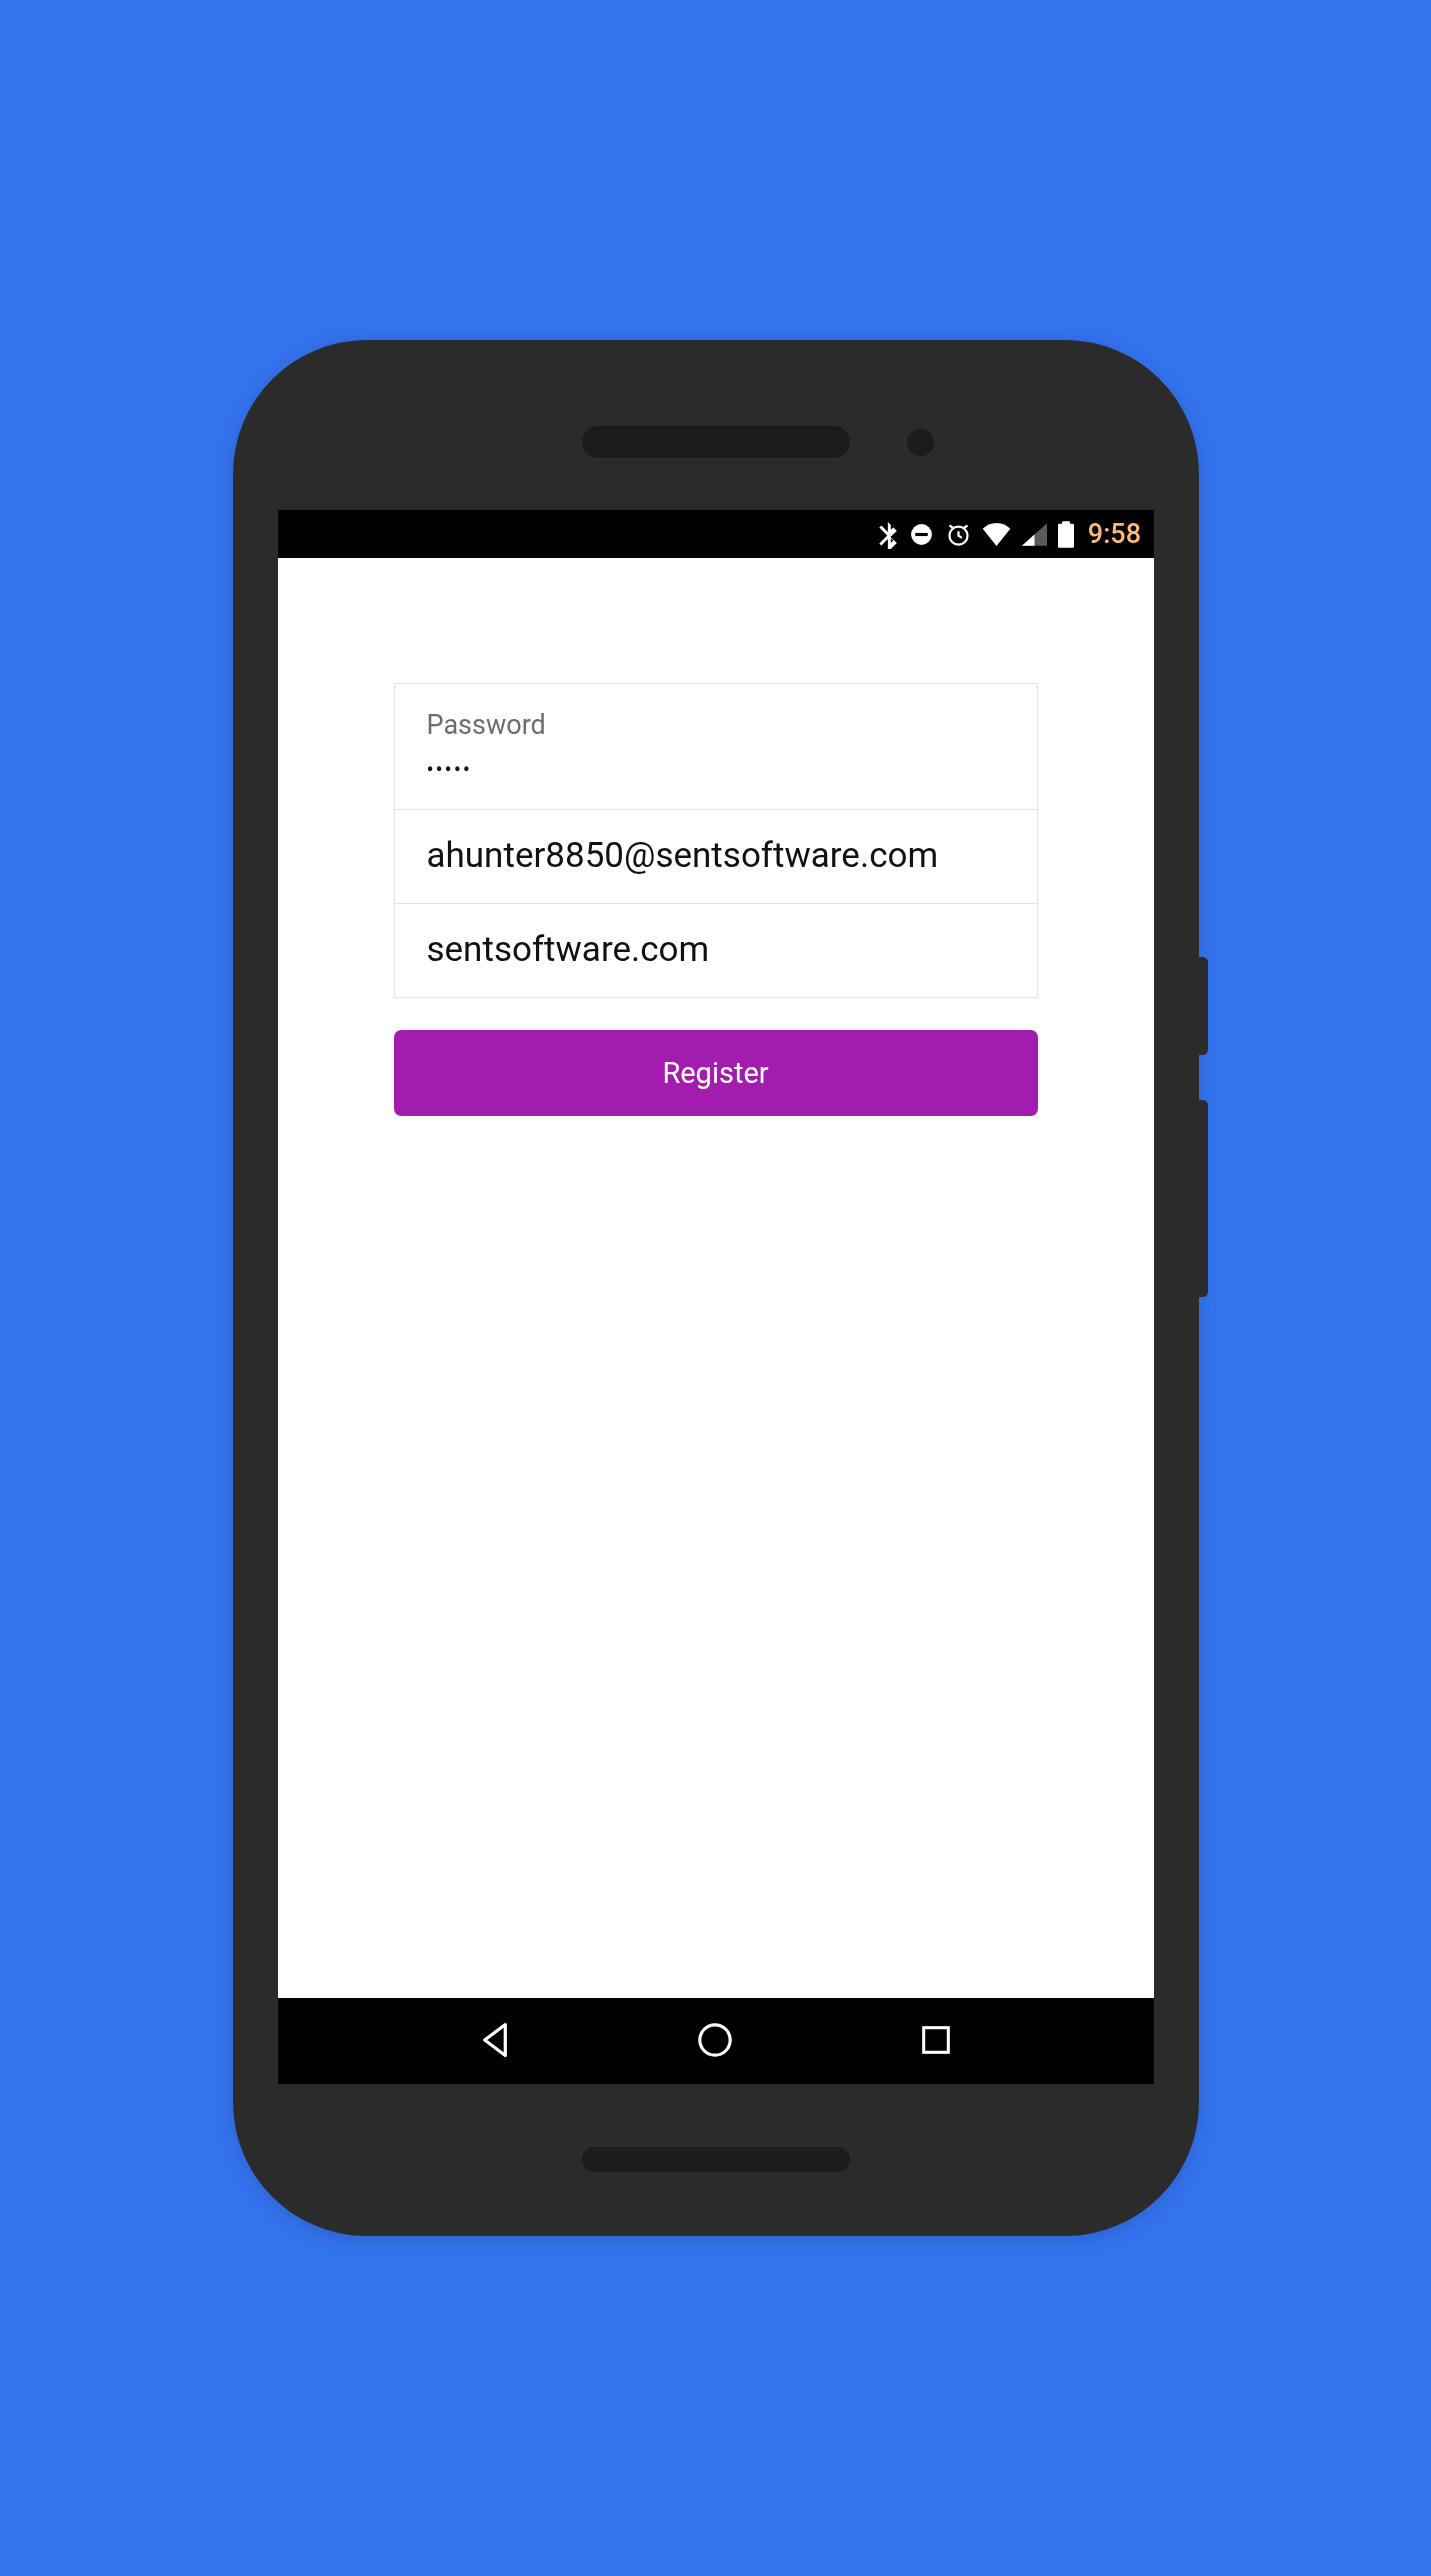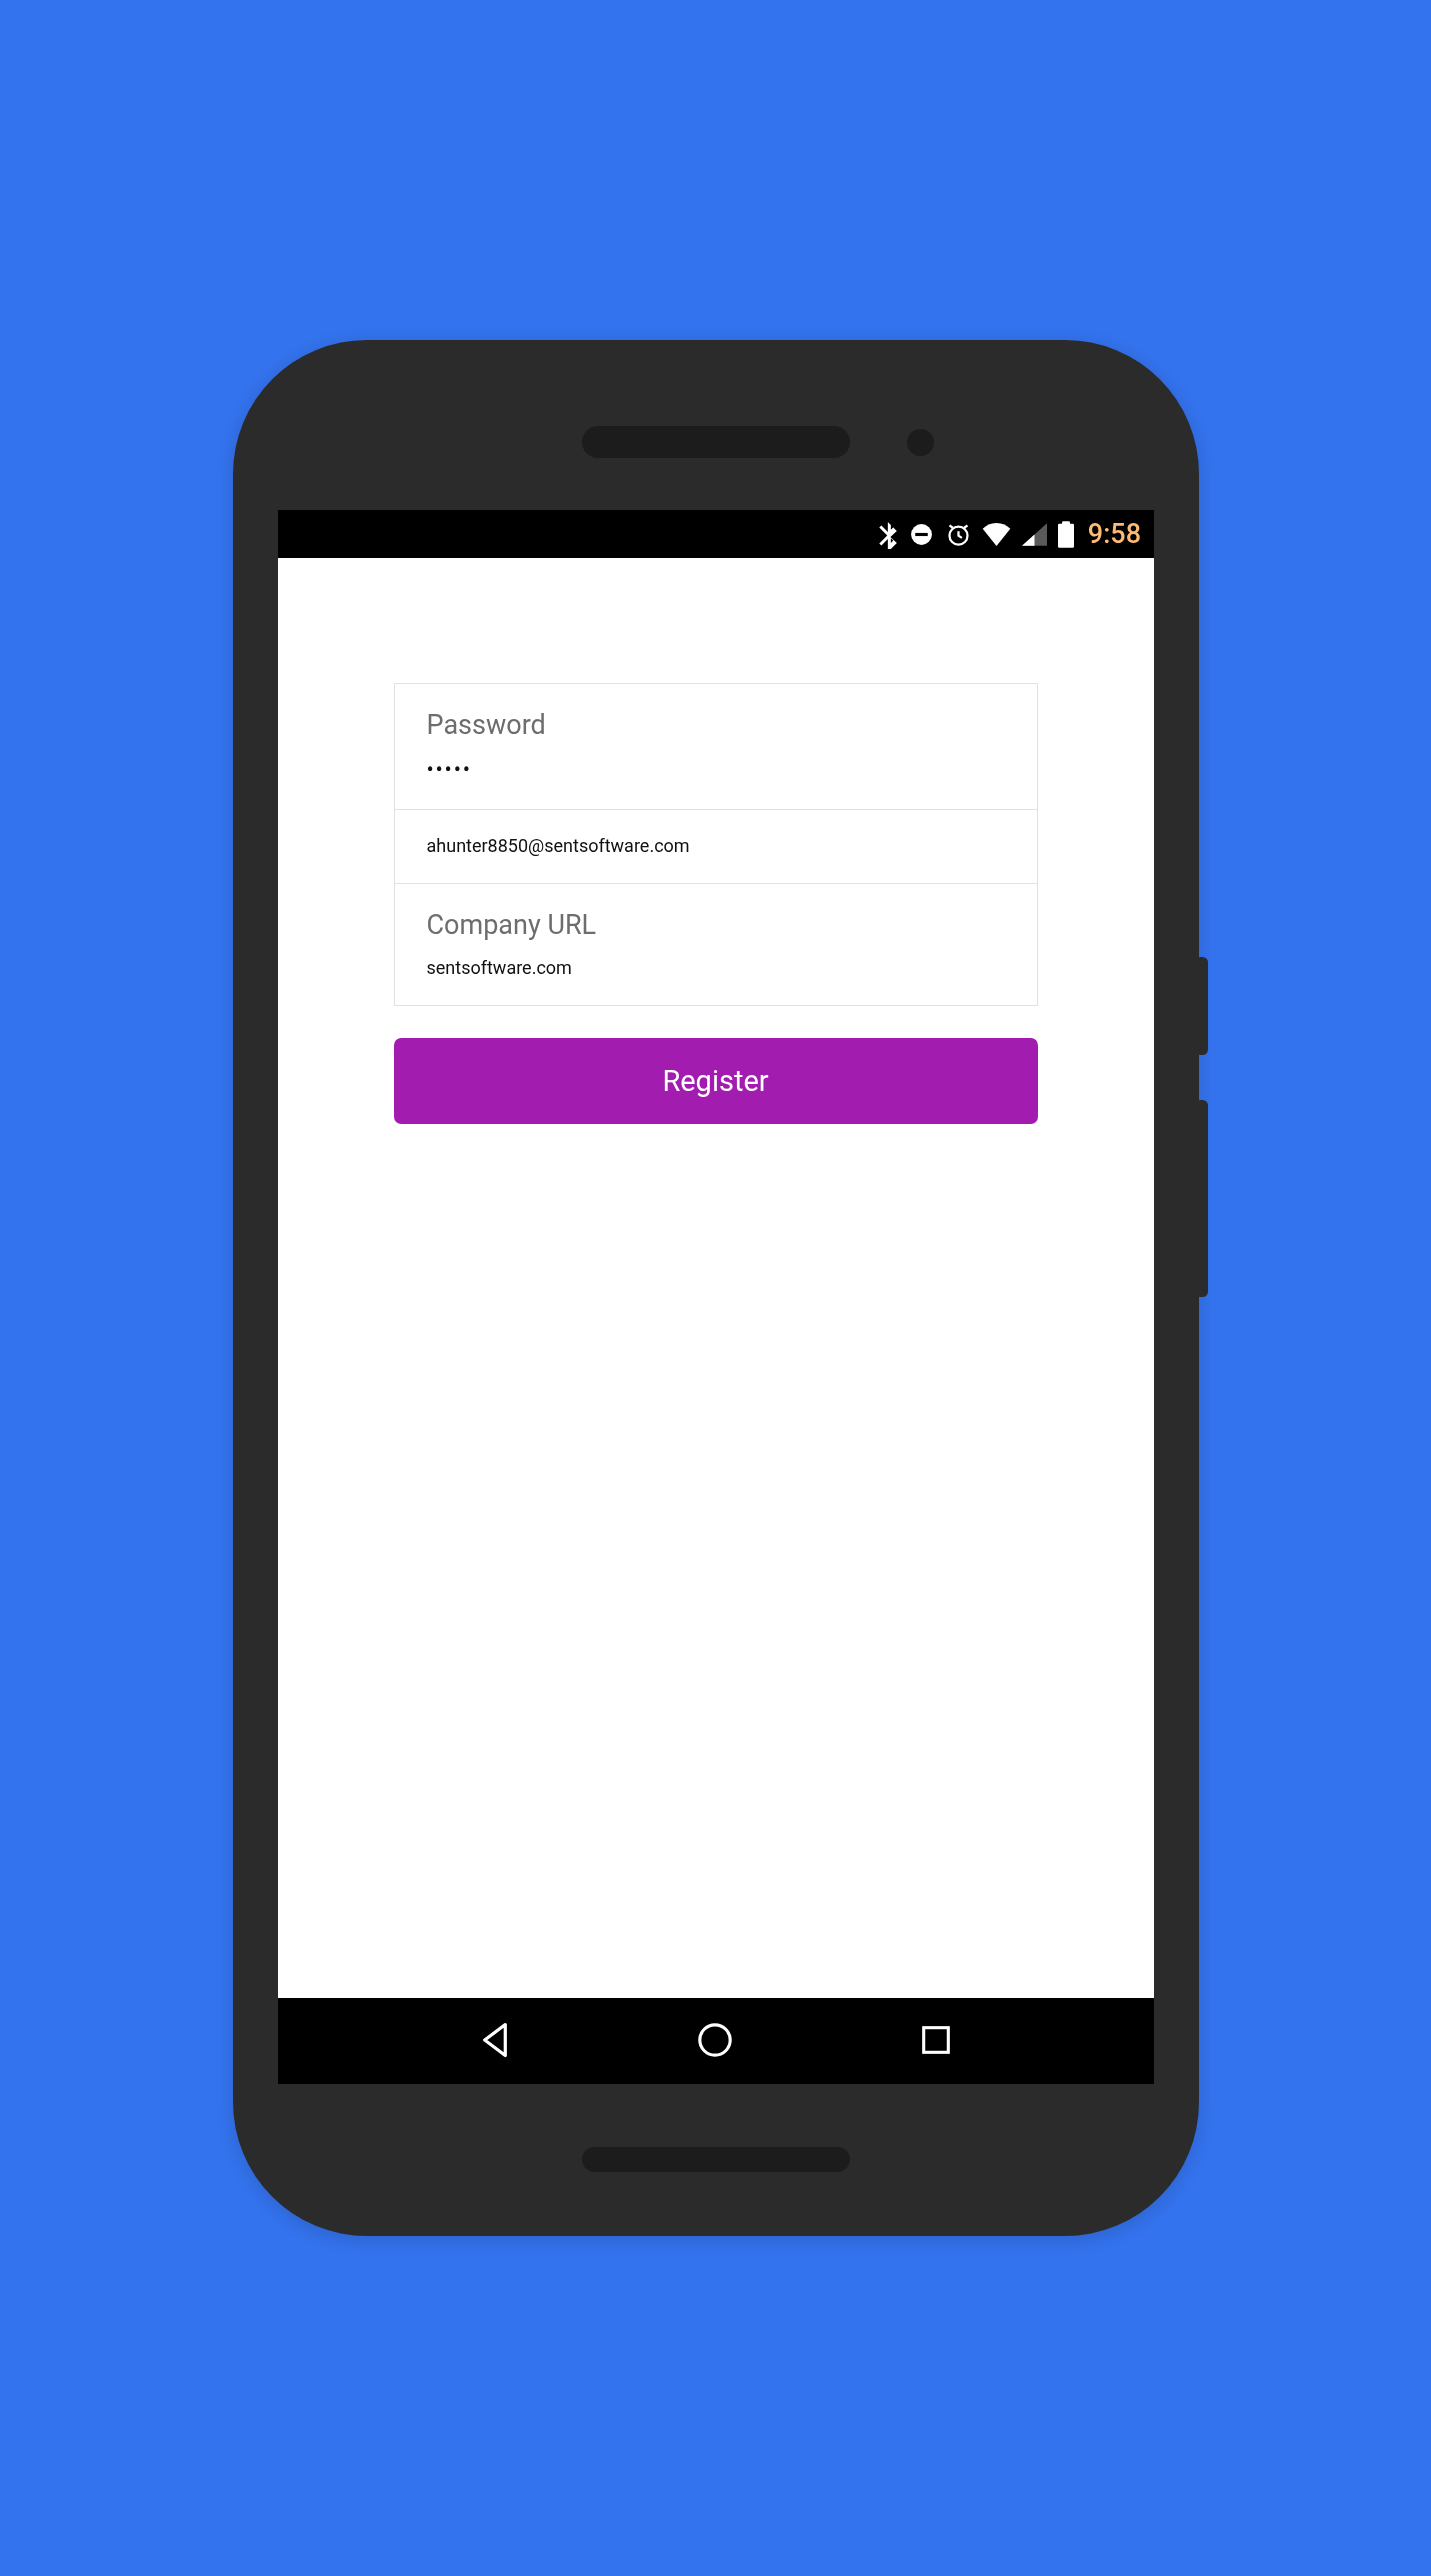--- a/index.html
+++ b/index.html
@@ -120,21 +120,21 @@
   .field:first-child { border-top: none; }
   .field-label {
     color: #6d6d6d;
     font-size: 27px;
     margin-bottom: 16px;
   }
   .field-input {
     width: 100%;
     border: none;
     outline: none;
-    font-size: 18px;
+    font-size: 35px;
     color: #111111;
     font-family: inherit;
     background: transparent;
   }
   .field-input.pw {
     letter-spacing: 1.8px;
     font-size: 21.5px;
   }
 
   .register-btn {
@@ -222,21 +222,20 @@
         <div class="field">
           <div class="field-label">Password</div>
           <input type="text" readonly="" class="field-input pw" value="•••••" style="">
         </div>
 
         <div class="field">
           <input type="text" class="field-input" value="ahunter8850@sentsoftware.com" style="">
         </div>
 
         <div class="field">
-          <div class="field-label">Company URL</div>
           <input type="text" class="field-input" value="sentsoftware.com" style="">
         </div>
 
       </div>
 
       <button class="register-btn">Register</button>
     </div>
 
     <div class="nav-bar">
       <div class="nav-btn">

